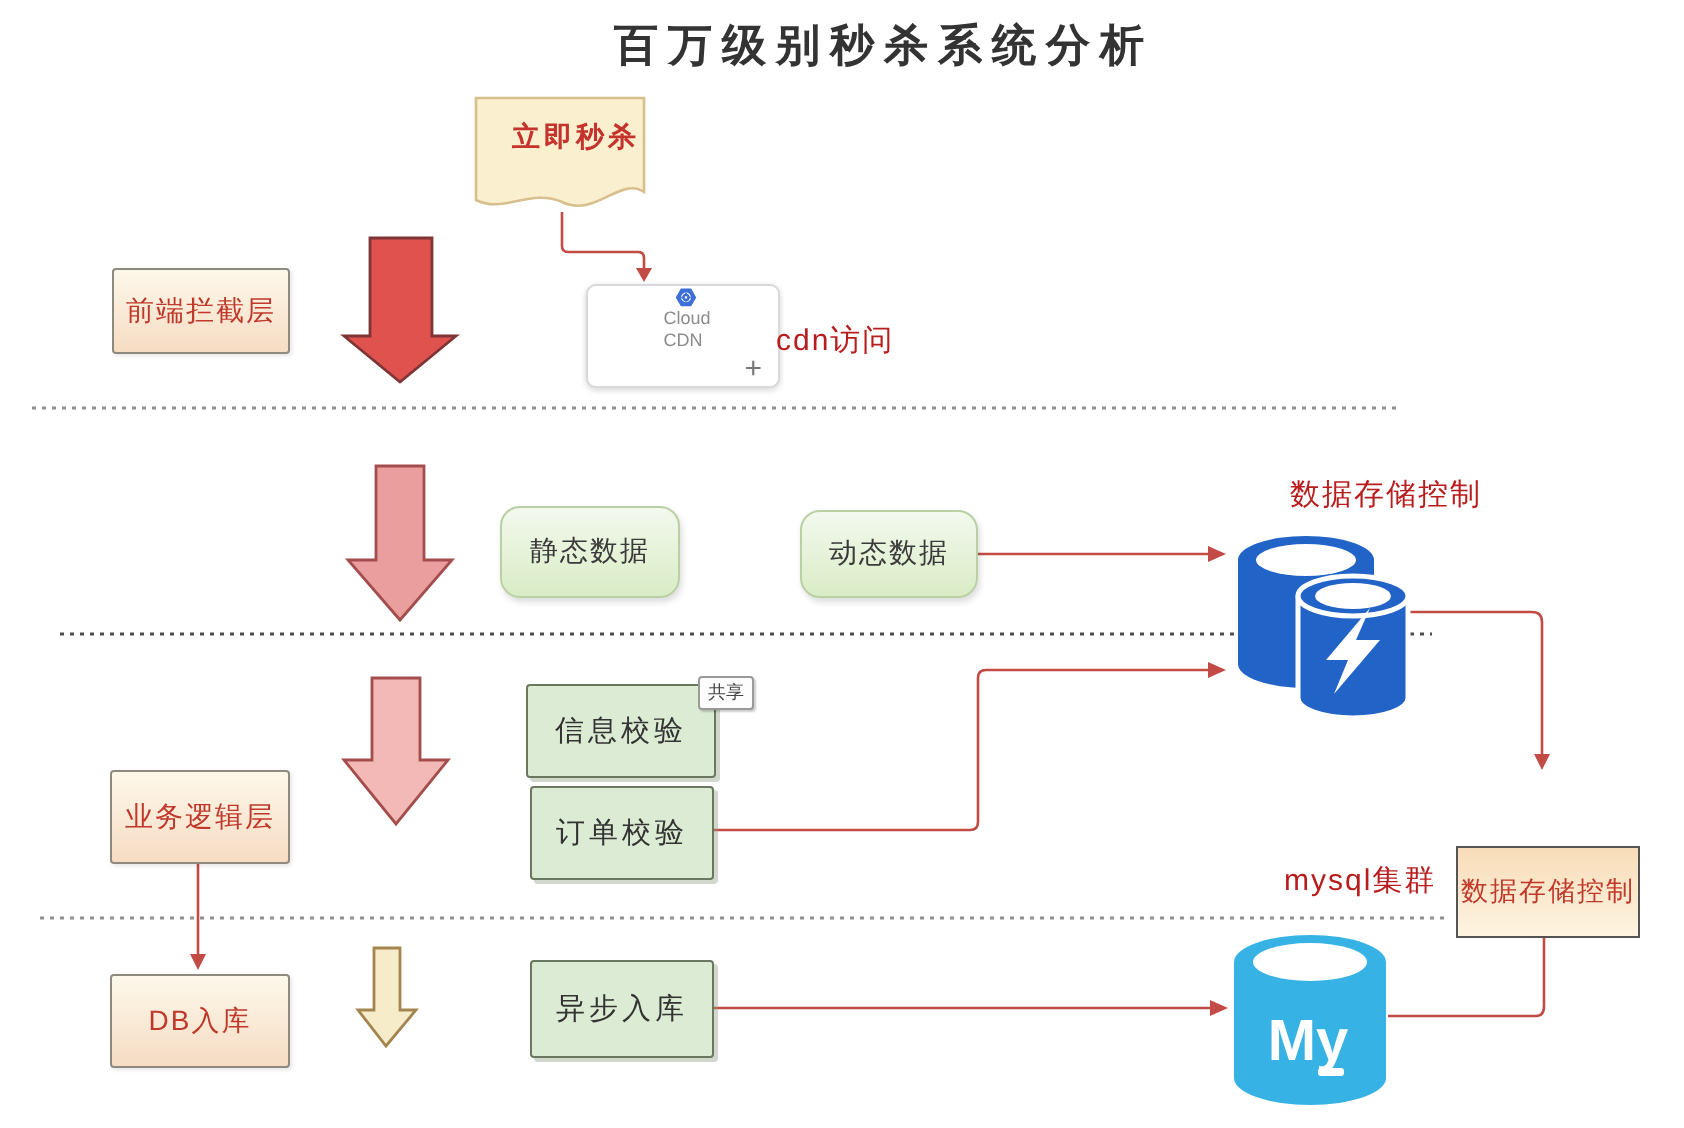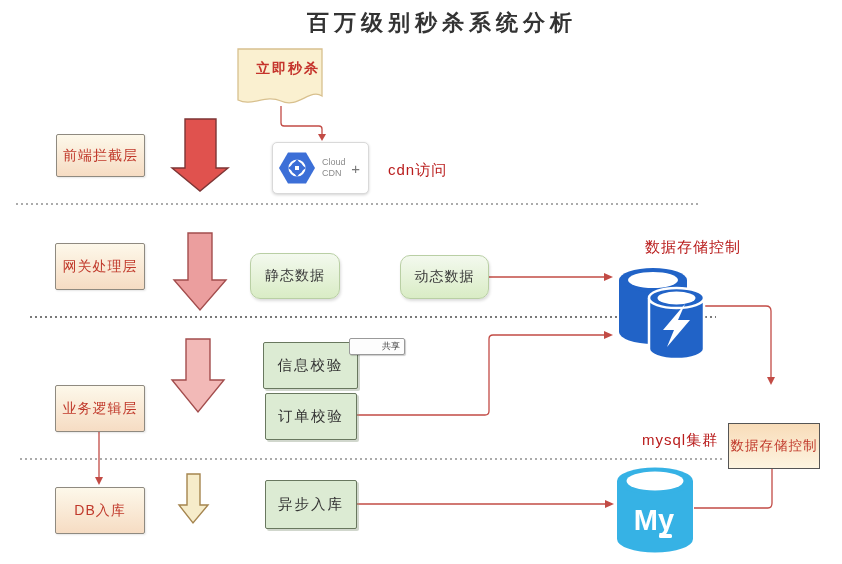--- a/index.html
+++ b/index.html
@@ -102,31 +102,28 @@
       <text x="654" y="530" text-anchor="middle" font-size="29" font-weight="bold" fill="#ffffff" font-family="Liberation Sans, sans-serif">My</text>
       <rect x="659" y="534" width="13" height="4" rx="1.5" fill="#ffffff"></rect>
     </g>
   </svg>
 
   <div class="abs flexc doc-text" style="left:238px;top:56px;width:100px;height:26px;">立即秒杀</div>
 
   <div class="abs flexc cream-label" style="left:56px;top:134px;width:87px;height:41px;">
     <span>前端拦截层</span>
   </div>
-  <div class="abs flexc cream-label" style="left:55px;top:243px;width:88px;height:45px;">
-    <span>网关处理层</span>
-  </div>
   <div class="abs flexc cream-label" style="left:55px;top:385px;width:88px;height:45px;">
     <span>业务逻辑层</span>
   </div>
   <div class="abs flexc cream-label" style="left:55px;top:487px;width:88px;height:45px;">
     <span>DB入库</span>
   </div>
 
-  <div class="abs cdn-card" style="left:272px;top:142px;width:95px;height:50px;">
+  <div class="abs cdn-card" style="left:293px;top:142px;width:95px;height:50px;flex-direction:column;">
     <svg width="42" height="40" viewBox="0 0 42 40" style="margin-left:3px;">
       <polygon points="3,20 12,4.5 30,4.5 39,20 30,35.5 12,35.5" fill="#3c6fd7"></polygon>
       <circle cx="21" cy="20" r="7.5" fill="none" stroke="#ffffff" stroke-width="2.2"></circle>
       <rect x="19" y="18" width="4" height="4" fill="#ffffff"></rect>
       <polygon points="21,11 18.5,14.5 23.5,14.5" fill="#3c6fd7"></polygon>
       <polygon points="21,29 18.5,25.5 23.5,25.5" fill="#3c6fd7"></polygon>
       <polygon points="12,20 15.5,17.5 15.5,22.5" fill="#3c6fd7"></polygon>
       <polygon points="30,20 26.5,17.5 26.5,22.5" fill="#3c6fd7"></polygon>
     </svg>
     <div class="cdn-text">
@@ -141,21 +138,21 @@
   <div class="abs flexc green-soft" style="left:250px;top:253px;width:88px;height:44px;">
     <span>静态数据</span>
   </div>
   <div class="abs flexc green-soft" style="left:372px;top:255px;width:87px;height:42px;margin-left:28px;">
     <span>动态数据</span>
   </div>
 
   <div class="abs flexc green-sketch" style="left:263px;top:342px;width:93px;height:45px;">
     <span>信息校验</span>
   </div>
-  <div class="abs flexc share-tag" style="left:349px;top:338px;width:26px;height:15px;padding-left:28px;">
+  <div class="abs flexc share-tag" style="left:349px;top:338px;width:26px;height:15px;">
     <span>共享</span>
   </div>
   <div class="abs flexc green-sketch" style="left:265px;top:393px;width:90px;height:45px;">
     <span>订单校验</span>
   </div>
 
   <div class="abs flexc green-sketch" style="left:265px;top:480px;width:90px;height:47px;text-align:center;">
     <span>异步入库</span>
   </div>
 

